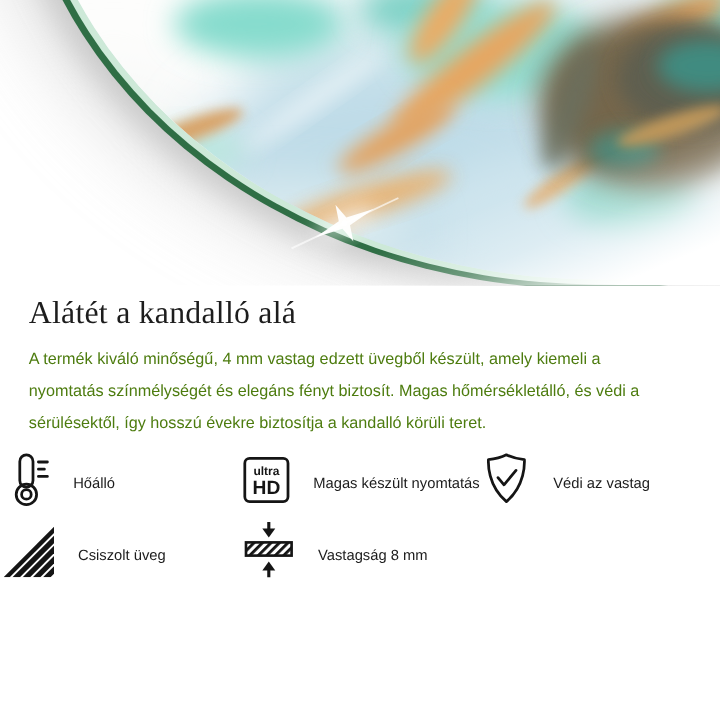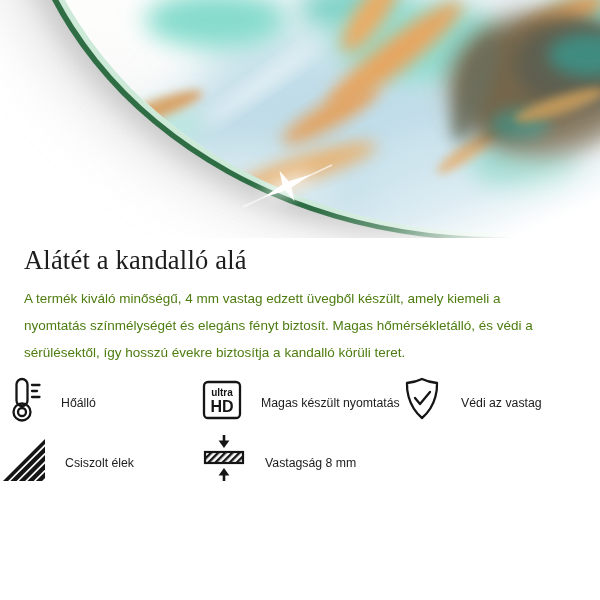--- a/index.html
+++ b/index.html
@@ -199,21 +199,21 @@
             </defs>
           <g clip-path="url(#triclip)" stroke="#151515" stroke-width="4.4">
             <line x1="-12" y1="60" x2="58" y2="-10"></line>
             <line x1="-3.5" y1="60" x2="66.5" y2="-10"></line>
             <line x1="5" y1="60" x2="75" y2="-10"></line>
             <line x1="13.5" y1="60" x2="83.5" y2="-10"></line>
             <line x1="22" y1="60" x2="92" y2="-10"></line>
           </g>
         </svg>
       </div>
-      <div class="flabel">Csiszolt élek</div>
+      <div class="flabel">Csiszolt üveg</div>
     </div>
 
     <div class="feature">
       <div class="ficon">
         <svg width="48" height="48" viewBox="0 0 48 48">
           <defs>
             <pattern id="hatch4" width="5" height="5" patternUnits="userSpaceOnUse" patternTransform="rotate(45)">
               <rect width="5" height="5" fill="#ffffff"></rect>
               <rect width="2.4" height="5" fill="#151515"></rect>
             </pattern>

